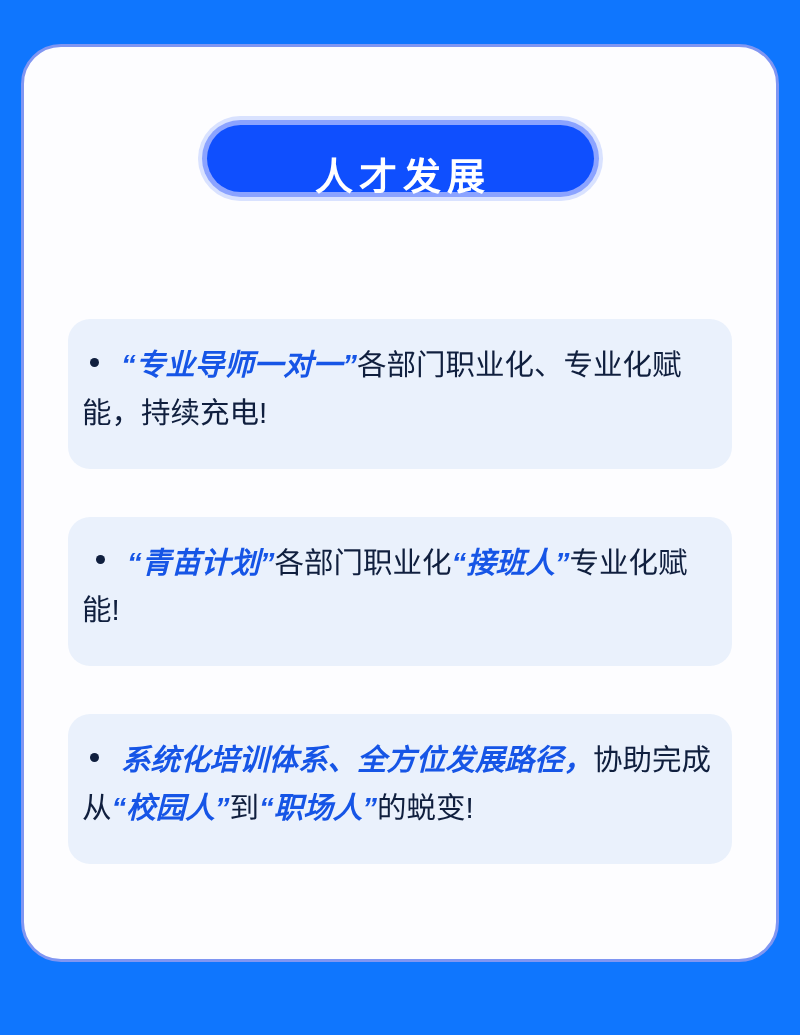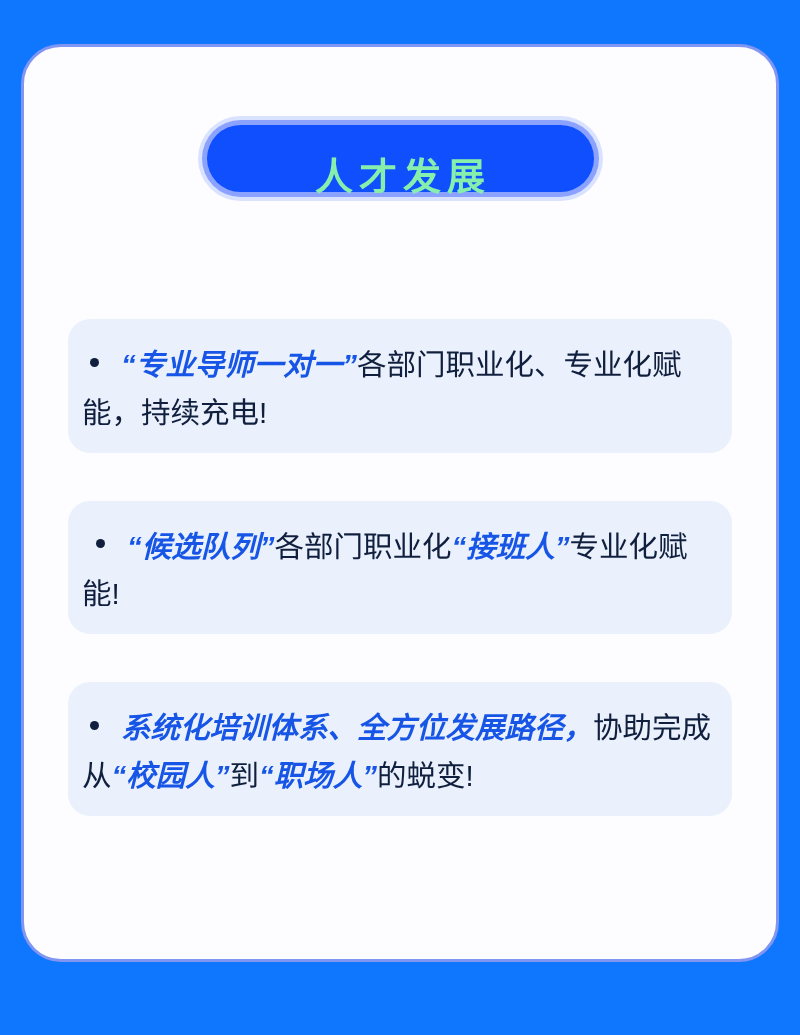--- a/index.html
+++ b/index.html
@@ -52,41 +52,41 @@
     height: 67px;
     border-radius: 34px;
     background: #0f4ffe;
     display: flex;
     align-items: center;
     justify-content: center;
     box-shadow: 0 0 0 5px rgba(112,142,255,0.75),
                 0 0 0 9px rgba(150,175,255,0.35);
   }
   .title-pill .title-text {
-    color: #86efac;
+    color: #ffffff;
     font-size: 38px;
     font-weight: bold;
     letter-spacing: 6px;
     text-indent: 6px;
     line-height: 1;
     white-space: nowrap;
     margin-top: 36px;
   }
 
   
   .cards {
     position: absolute;
     left: 44px;
     right: 44px;
     top: 272px;
   }
   .card {
     background: #eaf1fc;
     border-radius: 22px;
-    padding: 22px 14px 16px 14px;
+    padding: 22px 14px 32px 14px;
     margin-bottom: 48px;
     box-sizing: border-box;
   }
   .card:last-child {
     margin-bottom: 3px;
   }
   .card-text {
     font-size: 29.5px;
     line-height: 1.62;
     color: #101f3e;
@@ -131,21 +131,21 @@
     <div class="cards">
 
       <div class="card">
         <div class="card-text">
           <span class="bullet"></span><span class="hl">“专业导师一对一”</span><span class="plain">各部门职业化、专业化赋能，持续充电!</span>
         </div>
       </div>
 
       <div class="card indented">
         <div class="card-text">
-          <span class="bullet"></span><span class="hl">“候选队列”</span><span class="plain">各部门职业化</span><span class="hl">“接班人”</span><span class="plain">专业化赋能!</span>
+          <span class="bullet"></span><span class="hl">“青苗计划”</span><span class="plain">各部门职业化</span><span class="hl">“接班人”</span><span class="plain">专业化赋能!</span>
         </div>
       </div>
 
       <div class="card">
         <div class="card-text">
           <span class="bullet"></span><span class="hl">系统化培训体系、全方位发展路径，</span><span class="plain">协助完成从</span><span class="hl">“校园人”</span><span class="plain">到</span><span class="hl">“职场人”</span><span class="plain">的蜕变!</span>
         </div>
       </div>
 
     </div>

